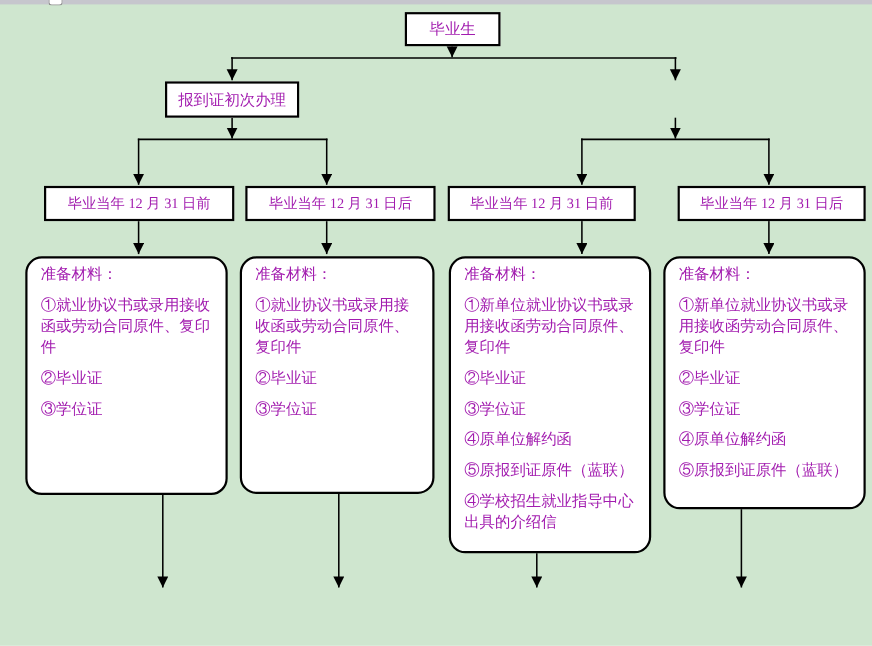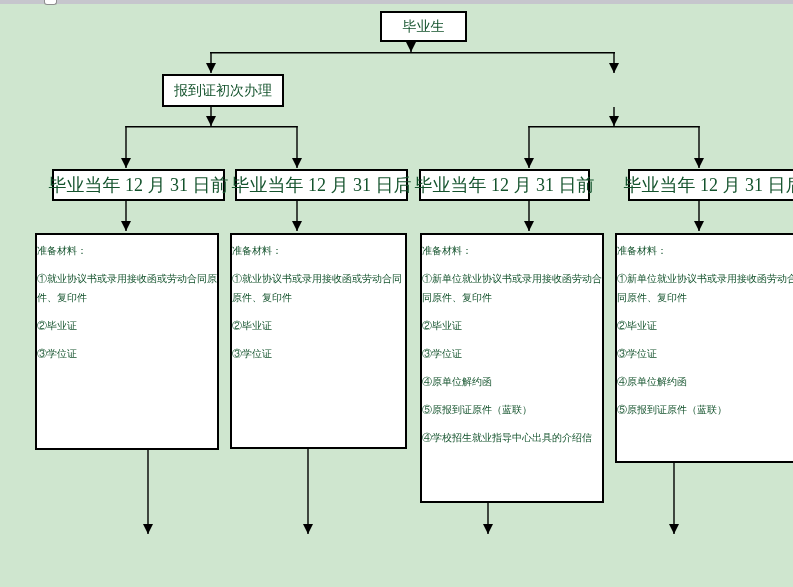--- a/index.html
+++ b/index.html
@@ -34,30 +34,30 @@
     pointer-events:none;
   }
   .connectors line{stroke:var(--line,#000);stroke-width:1.4;}
   .connectors marker path{fill:var(--line,#000);}
   .node{
     position:absolute;
     background:var(--box_fill);
     border:2px solid var(--box_border);
     box-sizing:border-box;
     display:flex;align-items:center;justify-content:center;
-    font-size:14px;color:#14532d;
+    font-size:14px;color:#a21caf;
     text-align:center;
-    margin-left:12px;
   }
-  .node.date{font-size:18px;white-space:nowrap;}
+  .node.date{font-size:13px;white-space:nowrap;}
   .node.materials{
     display:block;
-    padding:6px 0;
-    font-size:10px;line-height:19px;
+    padding:6px 12px;
+    font-size:14px;line-height:19px;
     text-align:left;
+    border-radius:15px;
   }
   .node.materials p{margin:9px 0 0 0;}
   .node.materials p.mat-title{margin-top:0;}
   
   #root-box   {left:368px;top:11px; width:87px; height:31px;}
   #branch-left{left:150px;top:74px; width:122px;height:33px;}
   #branch-right{left:553px;top:74px;width:123px;height:33px;}
   #date-1{left:40px; top:169px;width:173px;height:32px;}
   #date-2{left:223px;top:169px;width:173px;height:32px;}
   #date-3{left:407px;top:169px;width:171px;height:32px;}

